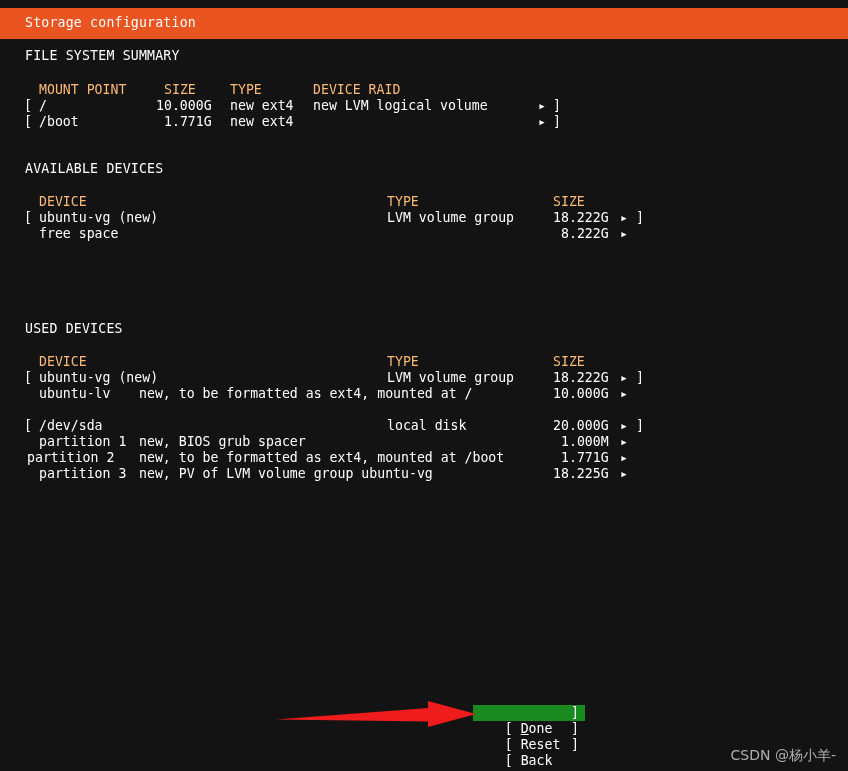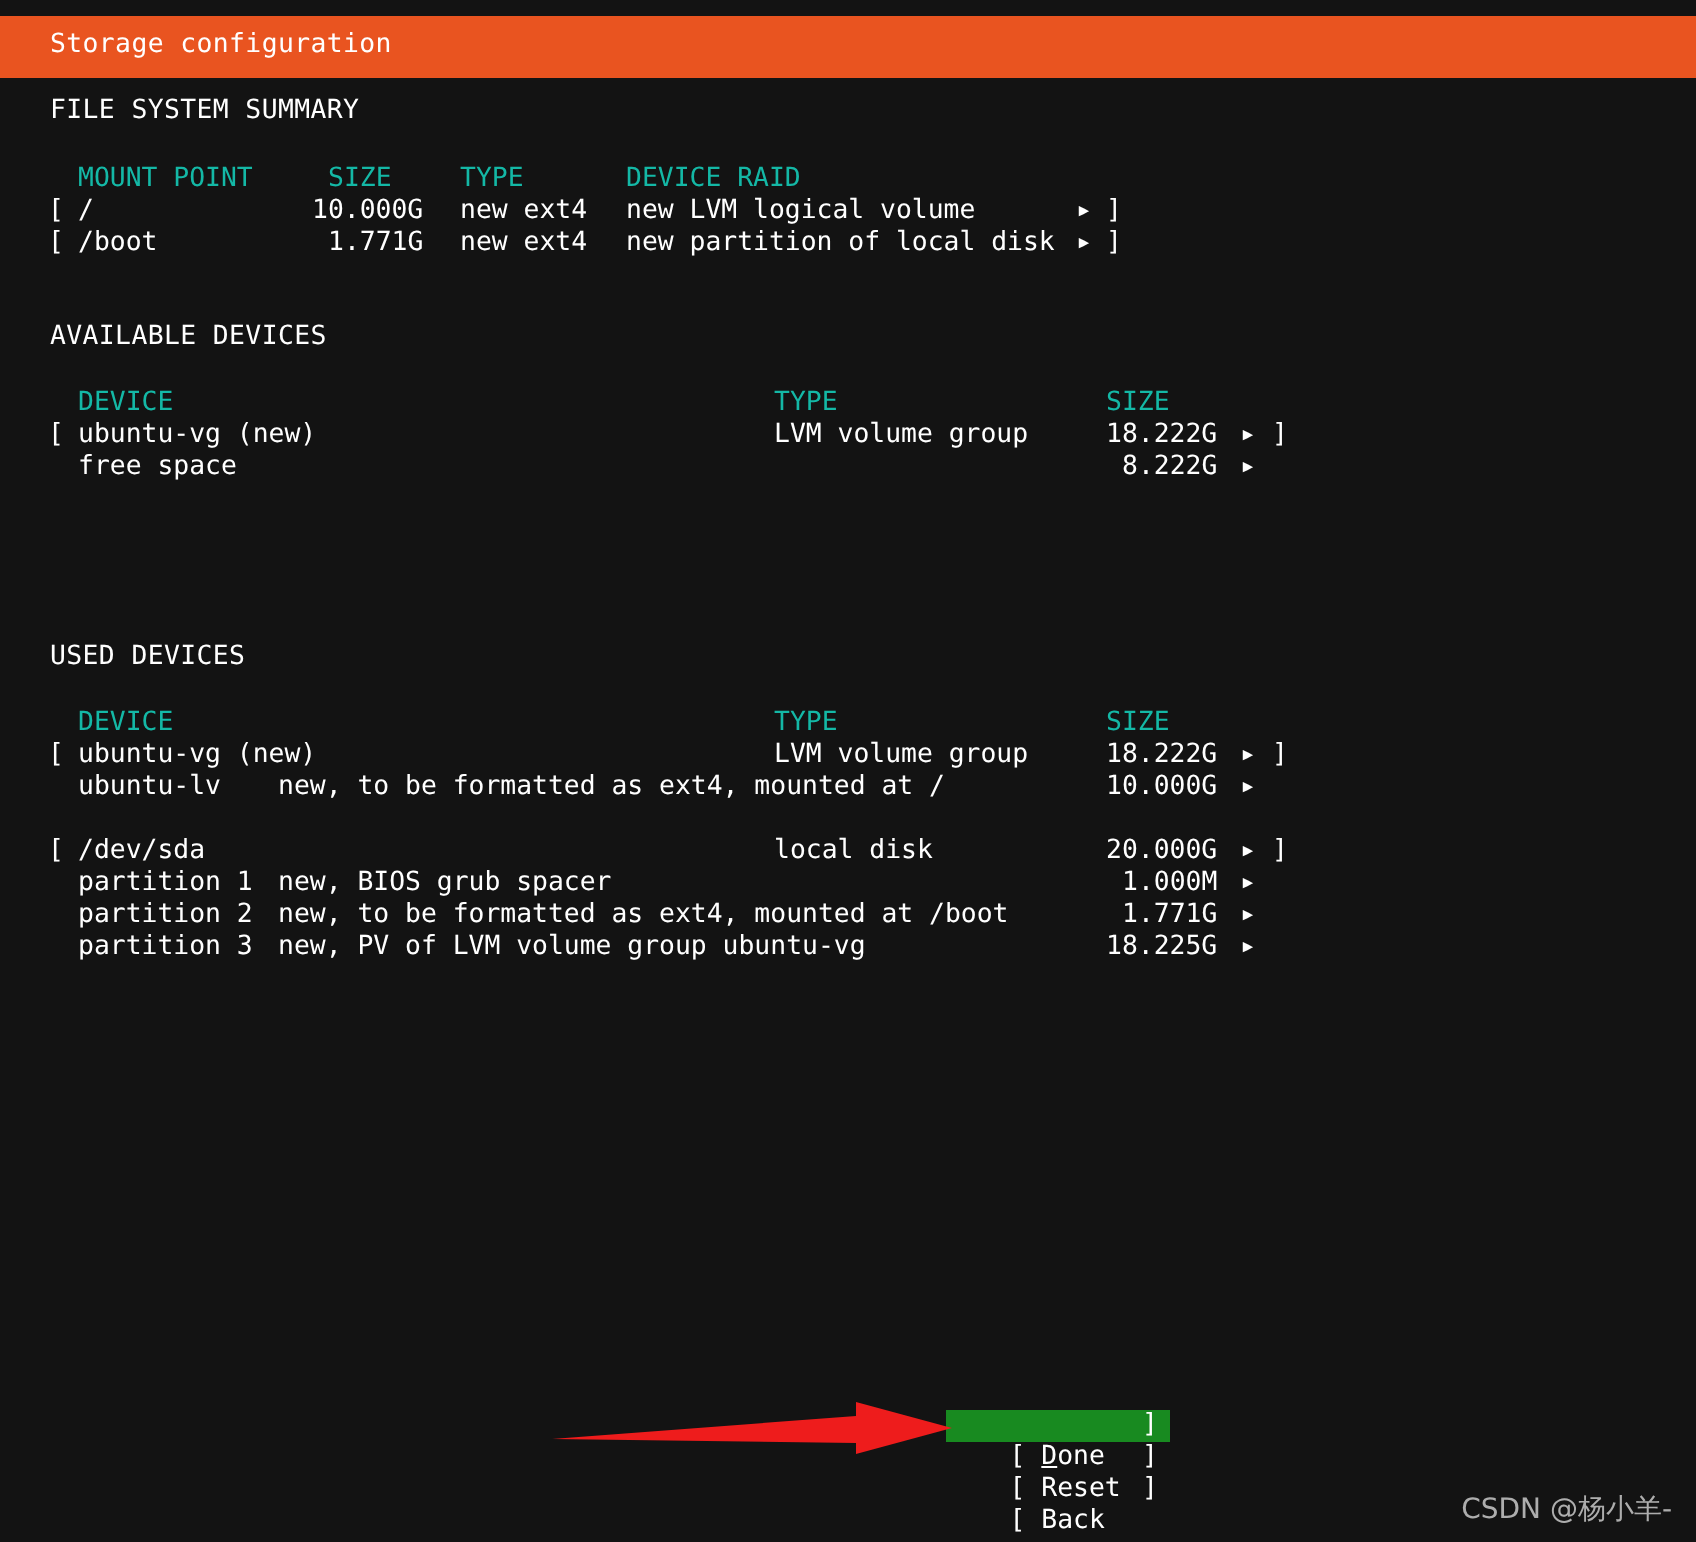--- a/index.html
+++ b/index.html
@@ -52,21 +52,21 @@
     white-space: pre;
   }
   .section-title {
     position: absolute;
     left: 25px;
     white-space: pre;
     color: #ffffff;
     letter-spacing: 0.2px;
   }
   .colhead {
-    color: #14b8a6;
+    color: #fdba74;
   }
   .dim {
     color: #6e6e6e;
   }
   .arrow {
     color: #ffffff;
   }
 
   
   .btn {
@@ -131,21 +131,20 @@
     <span class="seg" style="left:313px">new LVM logical volume</span>
     <span class="seg arrow" style="left:538px">▸</span>
     <span class="seg" style="left:553px">]</span>
   </div>
 
   <div class="row" style="top:114px">
     <span class="seg" style="left:24px">[</span>
     <span class="seg" style="left:39px">/boot</span>
     <span class="seg" style="left:164px">1.771G</span>
     <span class="seg" style="left:230px">new ext4</span>
-    <span class="seg" style="left:313px">new partition of local disk</span>
     <span class="seg arrow" style="left:538px">▸</span>
     <span class="seg" style="left:553px">]</span>
   </div>
 
   <div class="section-title" style="top:161px">AVAILABLE DEVICES</div>
 
   <div class="row" style="top:194px">
     <span class="seg colhead" style="left:39px">DEVICE</span>
     <span class="seg colhead" style="left:387px">TYPE</span>
     <span class="seg colhead" style="left:553px">SIZE</span>
@@ -201,21 +200,21 @@
   </div>
 
   <div class="row" style="top:434px">
     <span class="seg" style="left:39px">partition 1</span>
     <span class="seg" style="left:139px">new, BIOS grub spacer</span>
     <span class="seg" style="left:561px">1.000M</span>
     <span class="seg arrow" style="left:620px">▸</span>
   </div>
 
   <div class="row" style="top:450px">
-    <span class="seg" style="left:39px">partition 2</span>
+    <span class="seg" style="left:27px">partition 2</span>
     <span class="seg" style="left:139px">new, to be formatted as ext4, mounted at /boot</span>
     <span class="seg" style="left:561px">1.771G</span>
     <span class="seg arrow" style="left:620px">▸</span>
   </div>
 
   <div class="row" style="top:466px">
     <span class="seg" style="left:39px">partition 3</span>
     <span class="seg" style="left:139px">new, PV of LVM volume group ubuntu-vg</span>
     <span class="seg" style="left:553px">18.225G</span>
     <span class="seg arrow" style="left:620px">▸</span>

